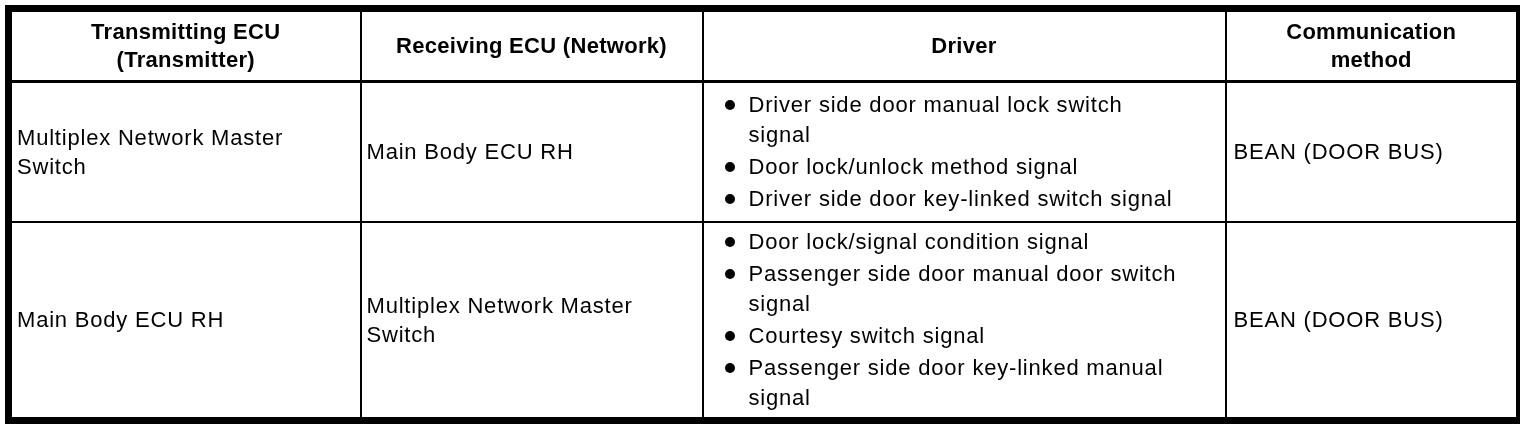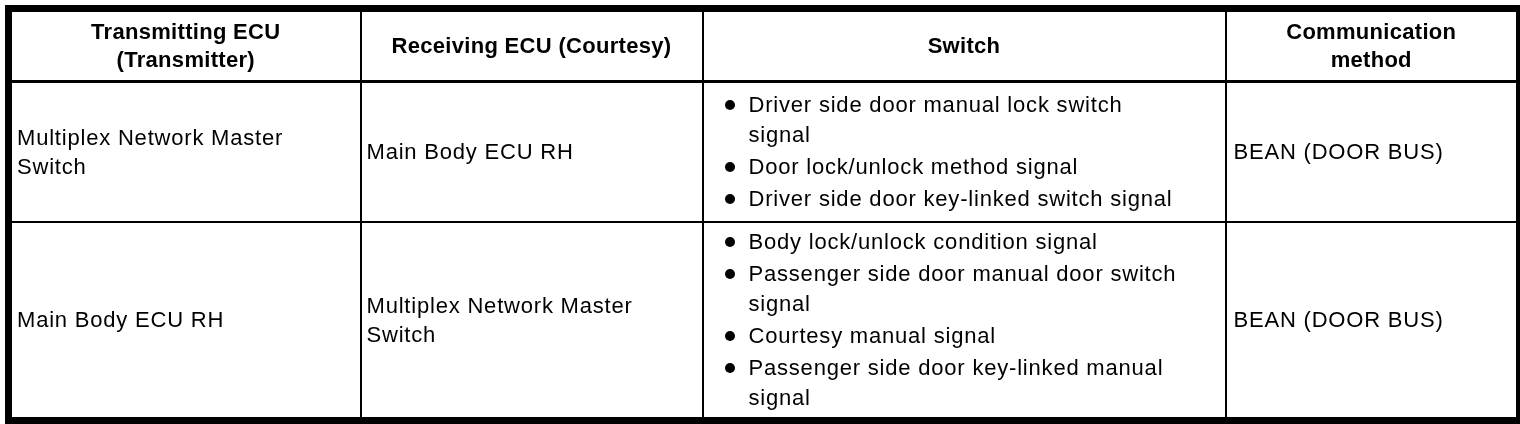--- a/index.html
+++ b/index.html
@@ -78,22 +78,22 @@
   <colgroup>
     <col style="width:352px">
     <col style="width:342px">
     <col style="width:523px">
     <col style="width:294px">
   </colgroup>
   <thead>
     <tr>
       <th>Transmitting ECU
 (Transmitter)</th>
-      <th>Receiving ECU (Courtesy)</th>
-      <th>Switch</th>
+      <th>Receiving ECU (Network)</th>
+      <th>Driver</th>
       <th>Communication
 method</th>
     </tr>
   </thead>
   <tbody id="table-body">
       <tr class="body-row body-row-0">
     <td class="ecu-cell">
       <div class="td-text">Multiplex Network Master Switch</div>
     </td>
     <td class="ecu-cell">
@@ -123,29 +123,29 @@
     <td class="ecu-cell">
       <div class="td-text">Main Body ECU RH</div>
     </td>
     <td class="ecu-cell">
       <div class="td-text">Multiplex Network Master Switch</div>
     </td>
     <td class="signals-cell">
       <div class="signals-list">
             <div class="signal-item">
               <span class="bullet"></span>
-              <span class="signal-text">Body lock/unlock condition signal</span>
+              <span class="signal-text">Door lock/signal condition signal</span>
             </div>
             <div class="signal-item">
               <span class="bullet"></span>
               <span class="signal-text">Passenger side door manual door switch signal</span>
             </div>
             <div class="signal-item">
               <span class="bullet"></span>
-              <span class="signal-text">Courtesy manual signal</span>
+              <span class="signal-text">Courtesy switch signal</span>
             </div>
             <div class="signal-item">
               <span class="bullet"></span>
               <span class="signal-text">Passenger side door key-linked manual signal</span>
             </div>
           </div>
     </td>
     <td class="method-cell">
       <div class="cell-text">BEAN (DOOR BUS)</div>
     </td>

